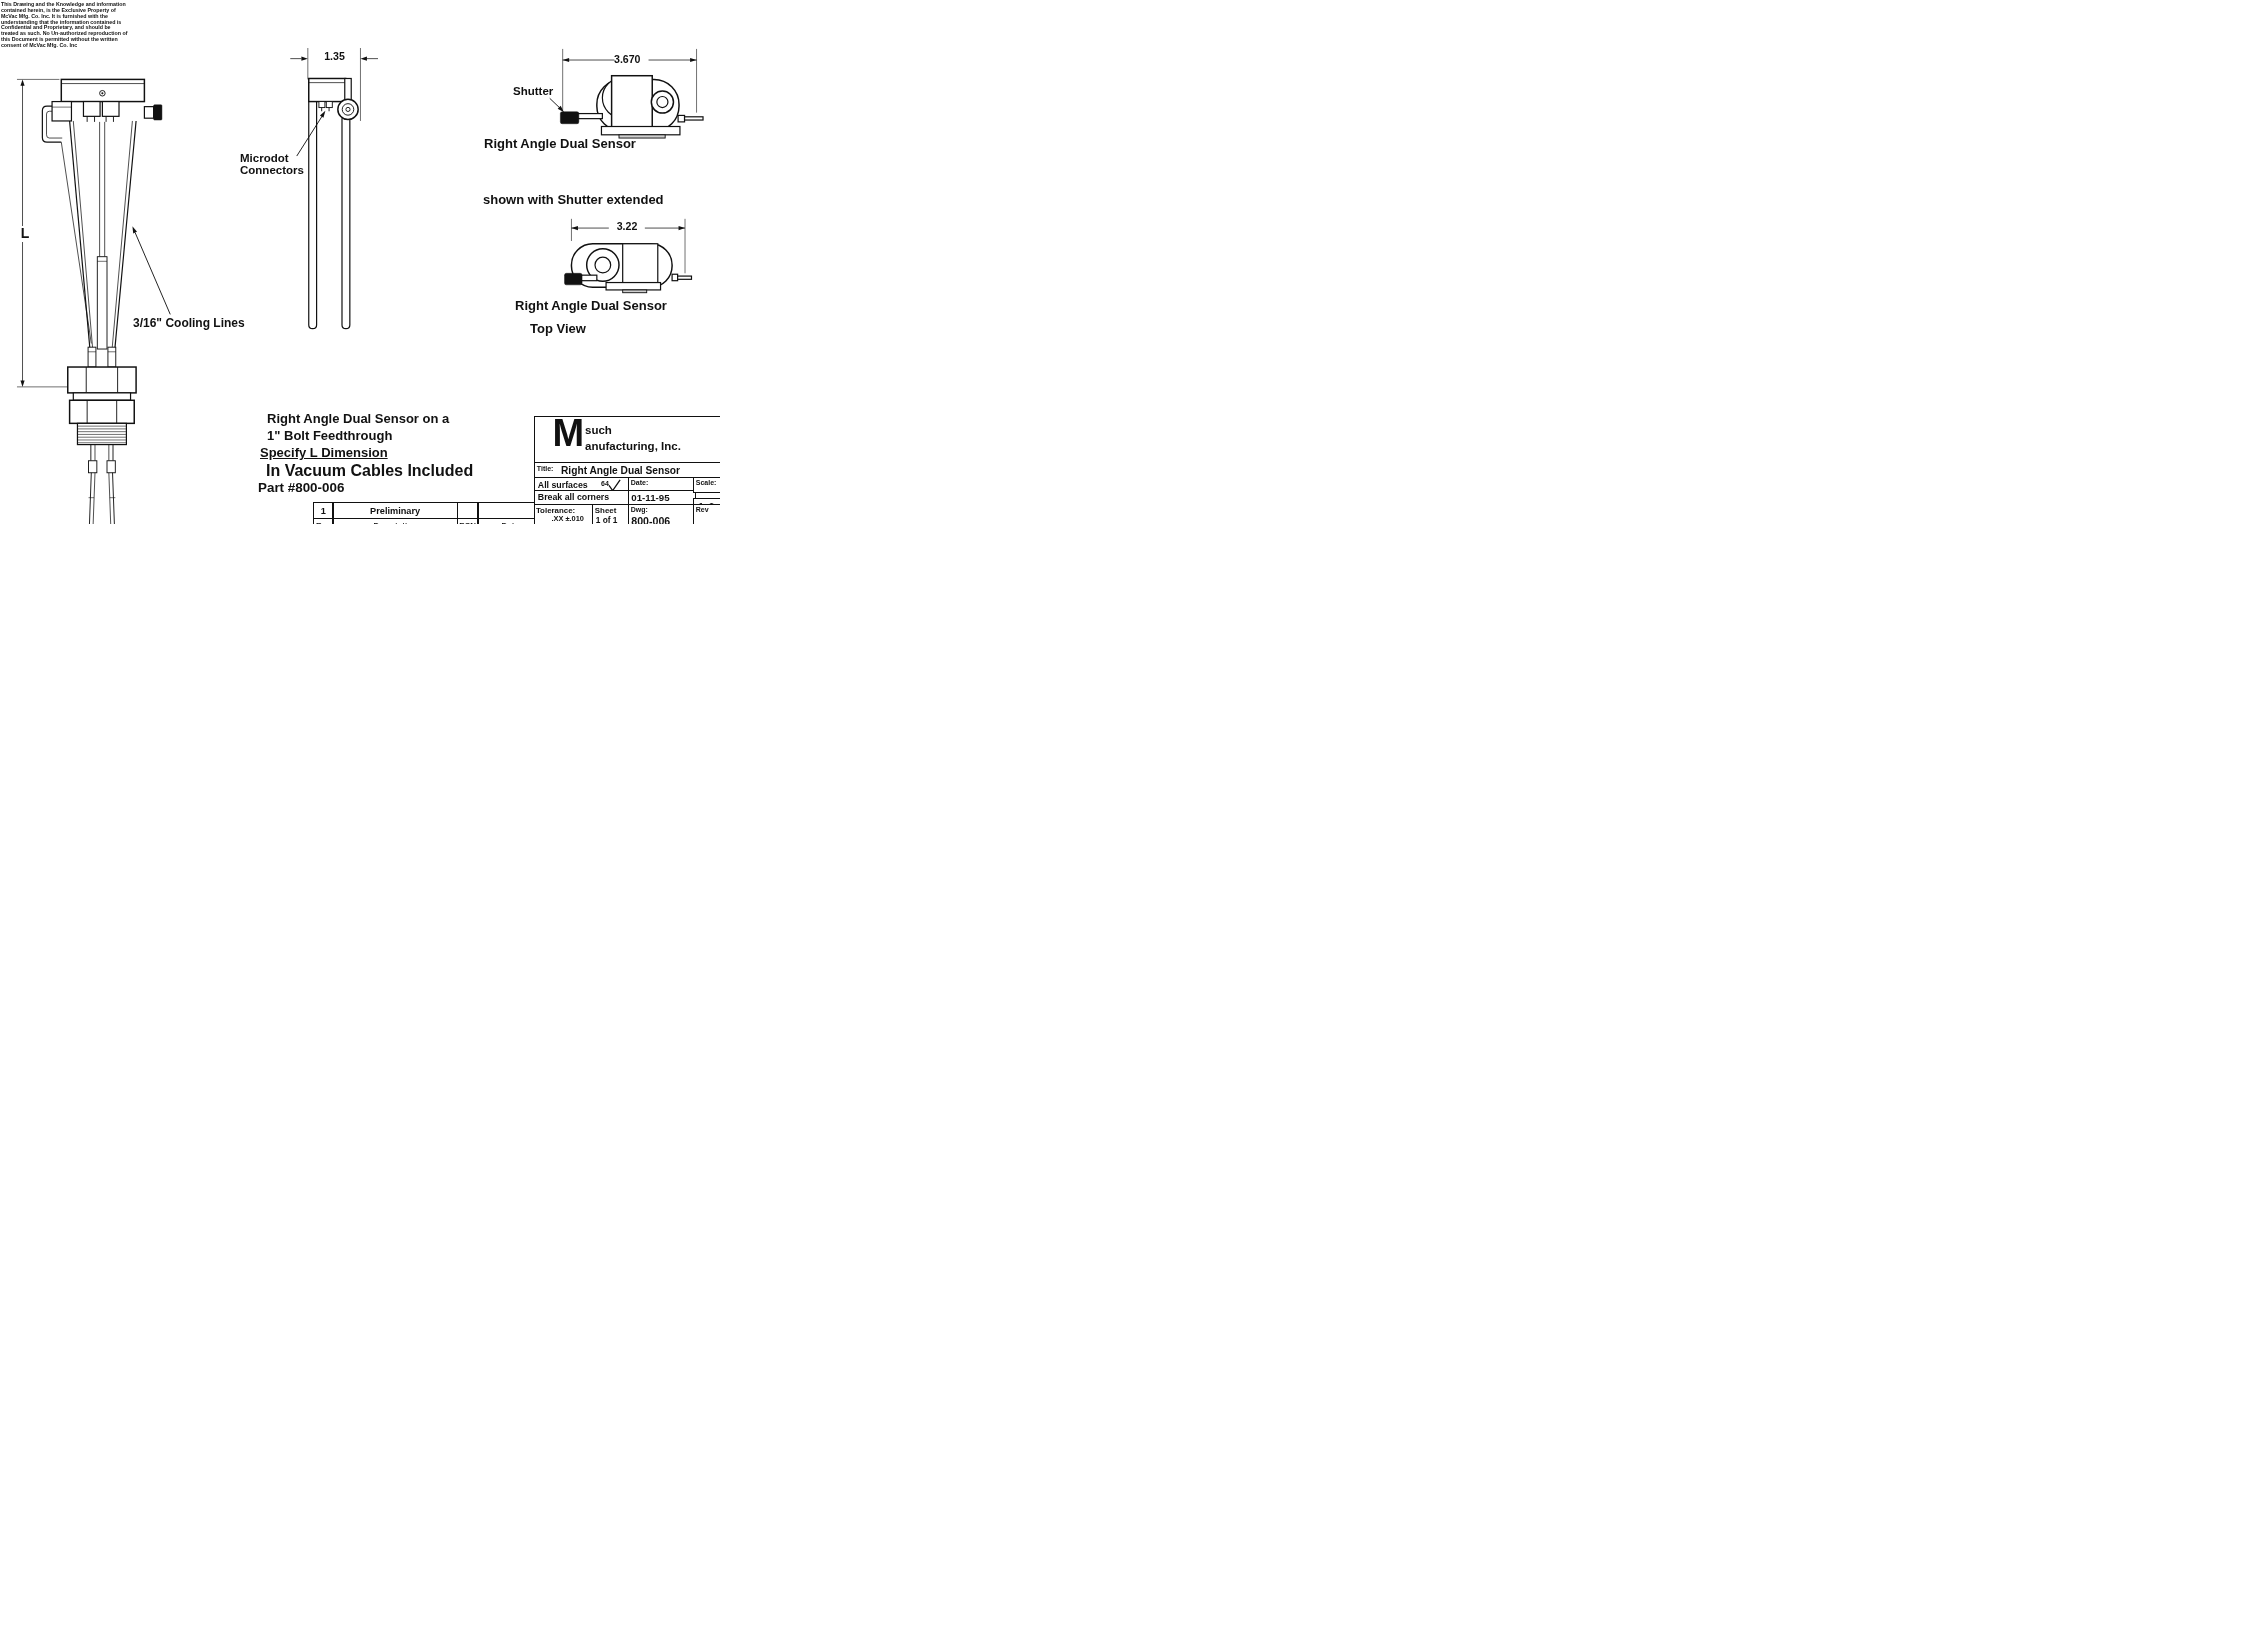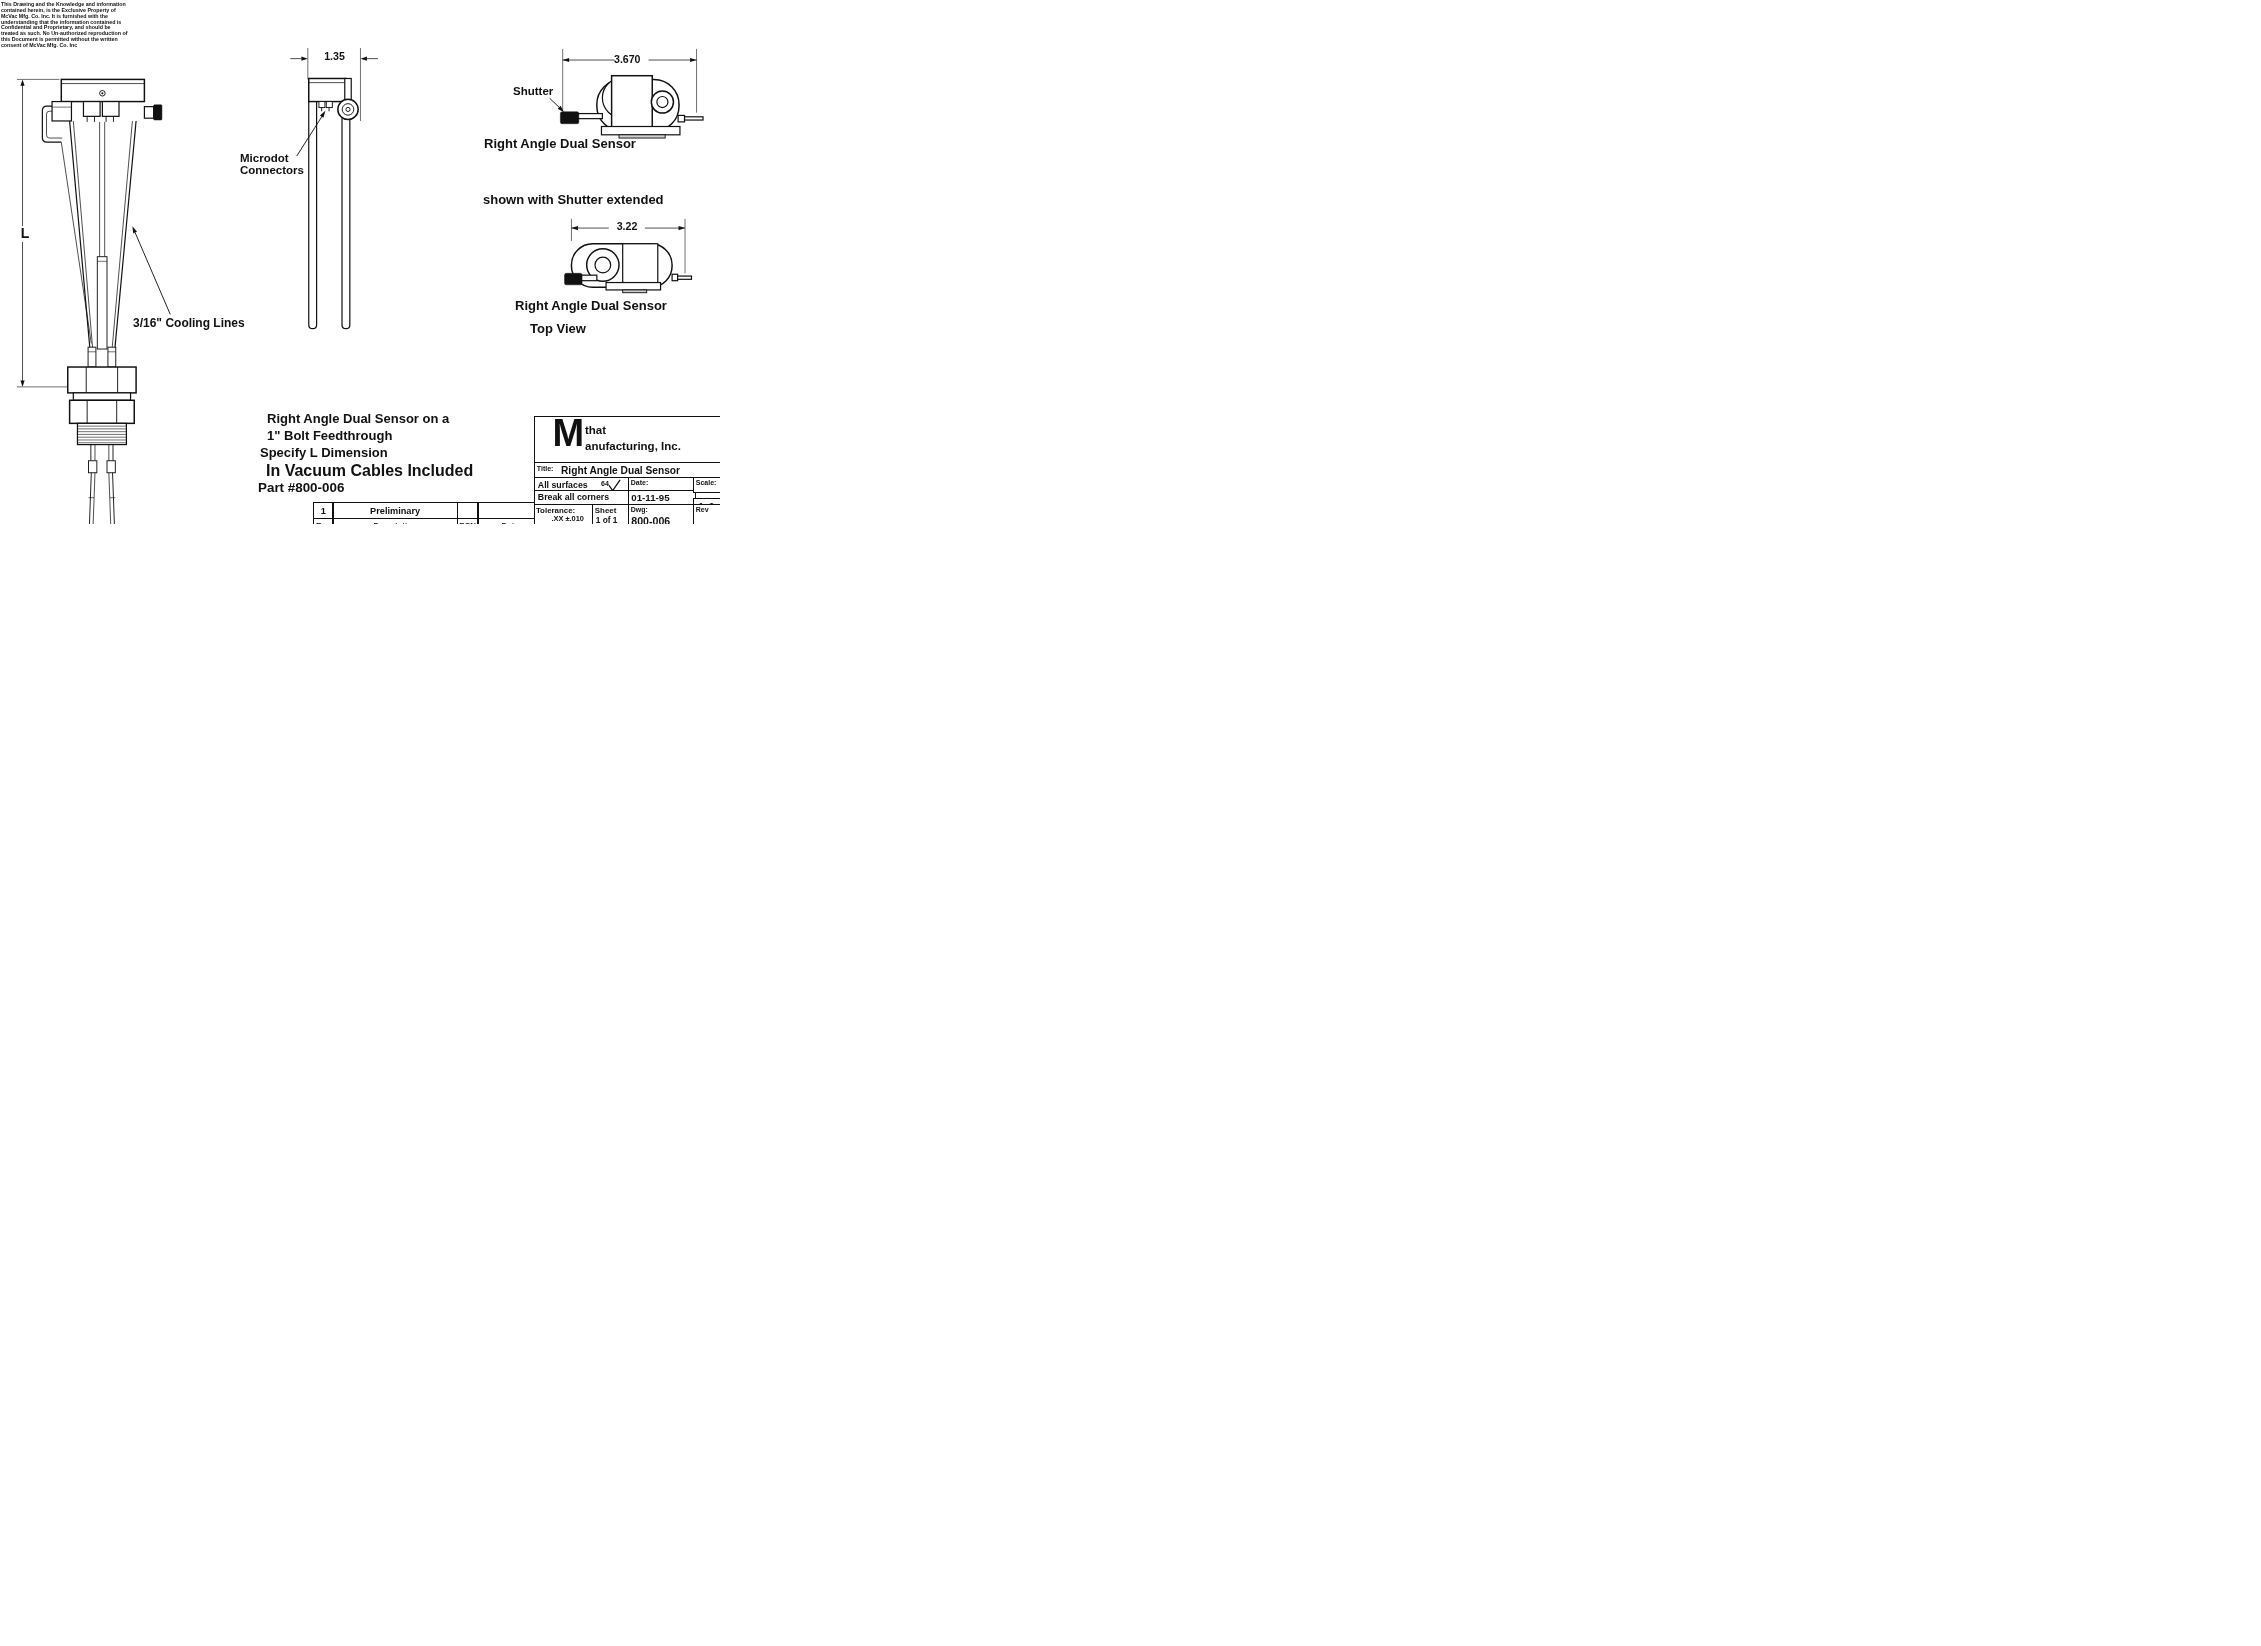--- a/index.html
+++ b/index.html
@@ -229,21 +229,21 @@
   <div class="lbl" style="left:483px;top:153px;font-size:13px;margin-top:40px;">shown with Shutter extended</div>
 
   <div class="lbl" style="left:609px;top:221px;width:36px;font-size:10.6px;text-align:center;">3.22</div>
 
   <div class="lbl" style="left:515px;top:299px;font-size:13px;">Right Angle Dual Sensor</div>
   <div class="lbl" style="left:530px;top:322px;font-size:13px;">Top View</div>
 
   <div>
     <div class="lbl" style="left:267px;top:412px;font-size:13px;">Right Angle Dual Sensor on a</div>
     <div class="lbl" style="left:267px;top:429px;font-size:13px;">1" Bolt Feedthrough</div>
-    <div class="lbl" style="left:260px;top:446px;font-size:13px;">Specify L Dimension</div>
+    <div class="lbl" style="left:260px;top:446px;font-size:13px;text-decoration:underline;">Specify L Dimension</div>
     <div class="lbl" style="left:266px;top:462px;font-size:16px;">In Vacuum Cables Included</div>
     <div class="lbl" style="left:258px;top:480px;font-size:13.4px;">Part #800-006</div>
   </div>
 
   <div id="rev-table">
     <div class="rt-row rt-r1">
       <div class="rt-c c-rev">1</div>
       <div class="rt-c c-desc">Preliminary</div>
       <div class="rt-c c-ecn"></div>
       <div class="rt-c c-date"></div>
@@ -253,21 +253,21 @@
       <div class="rt-c c-desc">Description</div>
       <div class="rt-c c-ecn">ECN</div>
       <div class="rt-c c-date">Date</div>
     </div>
   </div>
 
   <div id="title-block">
 
     <div class="cell" style="left:0;top:0;width:185px;height:46px;border-left:none;border-top:none;">
       <span class="tb-big" style="left:17.6px;top:-5.5px;font-size:38px;font-weight:900;letter-spacing:-0.9px;">M</span>
-      <span class="tb-big" style="left:50px;top:7.4px;font-size:11.5px;">that</span>
+      <span class="tb-big" style="left:50px;top:7.4px;font-size:11.5px;">such</span>
       <span class="tb-big" style="left:50px;top:23px;font-size:11.5px;">anufacturing, Inc.</span>
     </div>
 
     <div class="cell" style="left:0;top:45px;width:185px;height:15.7px;border-left:none;">
       <span class="tb-small" style="left:1.8px;top:1.8px;">Title:</span>
       <span class="tb-big" style="left:26px;top:1.8px;font-size:10.2px;">Right Angle Dual Sensor</span>
     </div>
 
     <div class="cell" style="left:0;top:60px;width:94px;height:14.3px;border-left:none;">
       <span class="tb-big" style="left:2.8px;top:1.8px;font-size:8.8px;">All surfaces</span>

